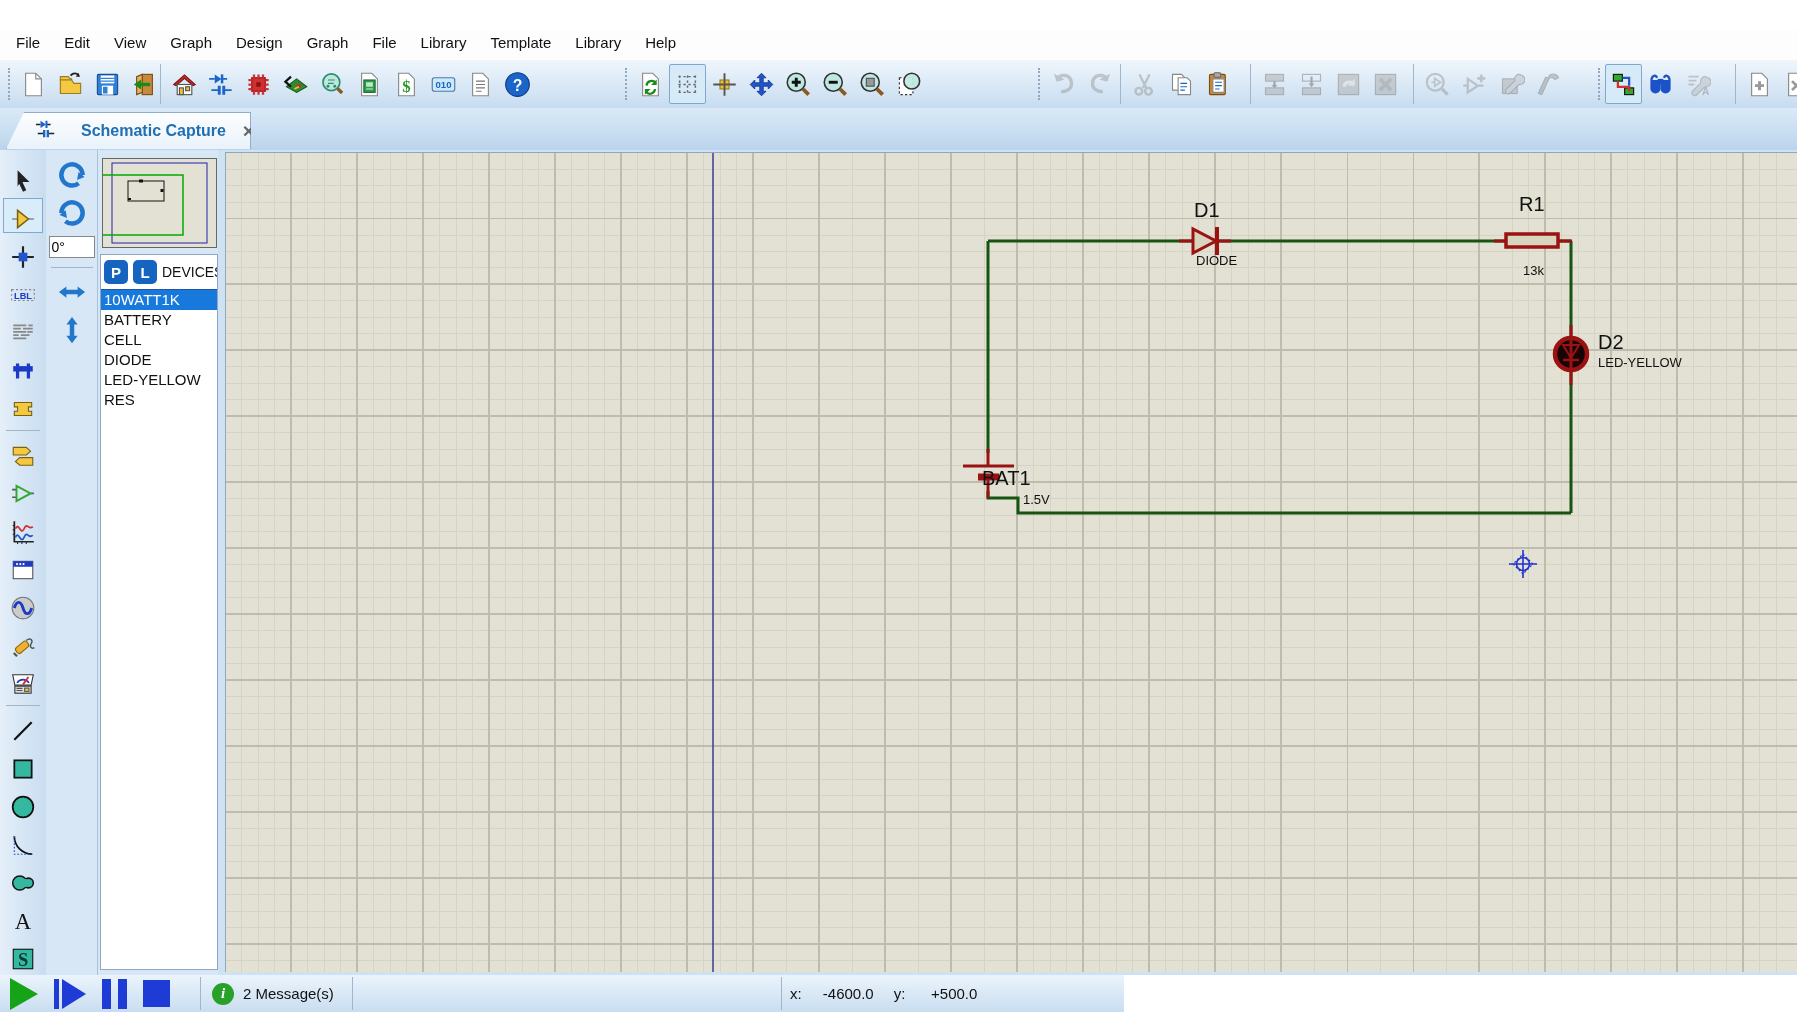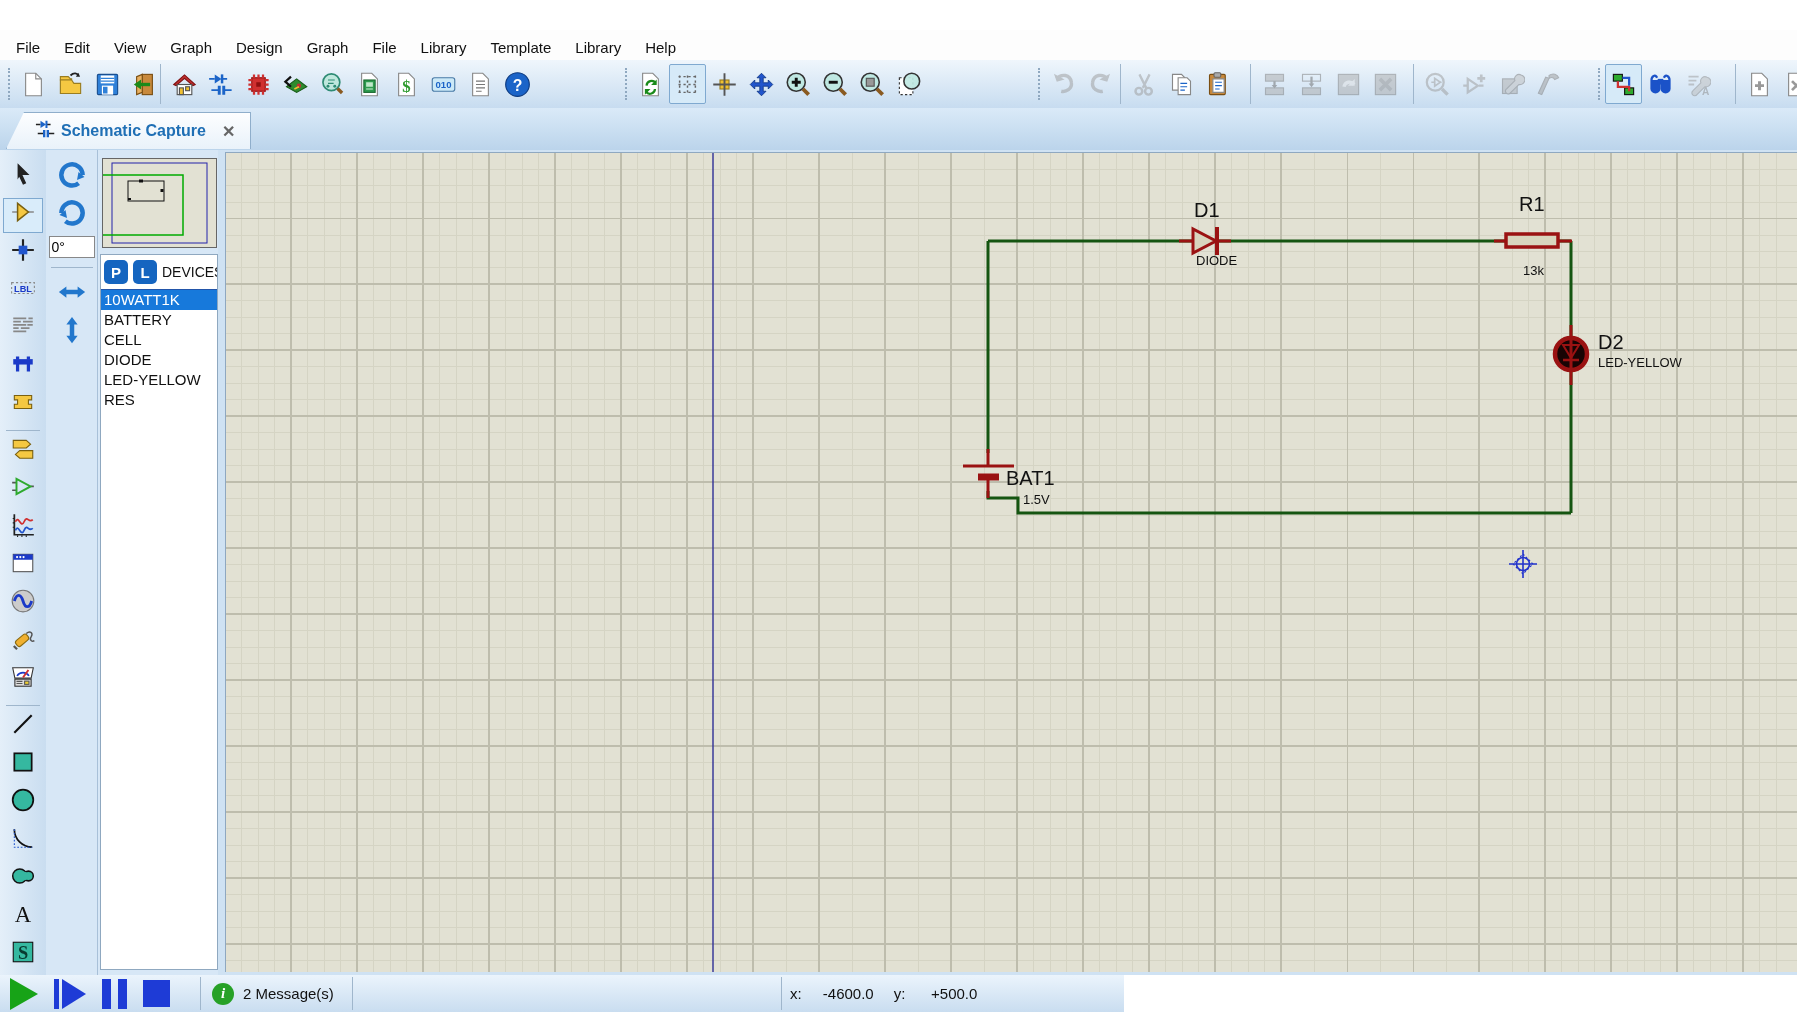--- a/index.html
+++ b/index.html
@@ -10,21 +10,21 @@
   .titlebar{position:absolute;top:0;left:0;right:0;height:30px;background:#fff}
   .app-icon{position:absolute;left:8px;top:4px;width:22px;height:22px}
   .title-text{position:absolute;left:38px;top:7px;font-size:15px;color:#111;white-space:nowrap}
   .loading-bar{position:absolute;left:779px;top:0;height:4px;display:flex}
   .lb-blue{width:75px;background:#0078D7}
   .lb-gray{width:275px;background:#DCDCDC}
   .min-btn{position:absolute;right:46px;top:1px;width:30px;text-align:center;font-size:16px;color:#111}
 
   
   .menubar{position:absolute;top:30px;left:0;right:0;height:30px;background:#FDFDFD;
-           display:flex;align-items:flex-end;padding-left:4px;font-size:15px;color:#111}
+           display:flex;align-items:flex-start;padding-left:4px;font-size:15px;color:#111}
   .menu-item{padding:4px 12px;cursor:default}
 
   
   .toolbar{position:absolute;top:60px;left:0;right:0;height:48px;
            background:linear-gradient(#EFF6FC,#C7DCF0);border-bottom:1px solid #A8C0D8}
   .tgroup{position:absolute;top:4px;height:40px;display:flex;align-items:center}
   .tgroup.sep{border-left:1px solid #9FB6CC;padding-left:5px}
   .tgroup.grab::before{content:"";border-left:2px dotted #8FA8C0;height:32px;margin-right:5px}
   .tbtn{width:35px;height:38px;display:flex;align-items:center;justify-content:center;border:1px solid transparent}
   .tbtn svg{width:27px;height:27px}
@@ -32,30 +32,30 @@
   .tbtn.selected{background:#D6EAF8;border:1px solid #7FA9D0;border-radius:2px}
 
   
   .tabbar{position:absolute;top:108px;left:0;right:0;height:42px;
           background:linear-gradient(#DAEAF8,#BBD4EB);border-bottom:1px solid #8FAECB}
   .tab{position:absolute;left:6px;top:4px;height:37px;width:245px;
        background:linear-gradient(#FDFEFF,#E9F2FA);border:1px solid #8FAECB;border-bottom:none;
        clip-path:polygon(18px 0,100% 0,100% 100%,0 100%);
        display:flex;align-items:center;padding-left:28px;box-sizing:border-box}
   .tab-icon svg{width:22px;height:22px}
-  .tab-label{color:#1F6FB5;font-weight:bold;font-size:16px;margin-left:4px;white-space:nowrap}
+  .tab-label{color:#1F6FB5;font-weight:bold;font-size:16px;margin-left:24px;white-space:nowrap}
   .tab-close{color:#666;font-weight:bold;margin-left:16px;font-size:16px}
 
   
   .main{position:absolute;top:150px;left:0;width:1797px;height:825px;background:#CFE2F3}
 
   .modebar{position:absolute;left:0;top:0;width:46px;height:825px;
            background:linear-gradient(90deg,#E4EFF9,#C9DDF0);
            display:flex;flex-direction:column;align-items:center;padding-top:10px;box-sizing:border-box}
-  .mode-btn{width:38px;height:33px;display:flex;align-items:flex-start;justify-content:center;
+  .mode-btn{width:38px;height:33px;display:flex;align-items:flex-end;justify-content:center;
             border:1px solid transparent;margin-bottom:3px;flex:none}
   .mode-btn svg{width:26px;height:26px}
   .mode-btn.selected{background:#D9ECFA;border:1px solid #7FA9D0}
   .mode-div{width:34px;border-top:1px solid #9FB6CC;margin:4px 0;flex:none}
 
   .orientbar{position:absolute;left:46px;top:0;width:51px;height:825px;background:#D7E7F6;
              display:flex;flex-direction:column;align-items:center;padding-top:6px;box-sizing:border-box}
   .orient-btn{width:42px;height:38px;display:flex;align-items:center;justify-content:center;flex:none}
   .orient-btn svg{width:30px;height:30px}
   .angle-input{width:40px;height:18px;font-size:14px;font-family:"Liberation Sans",sans-serif;
@@ -819,21 +819,21 @@
           <rect x="1290" y="404" width="14" height="14" transform="rotate(45 1297 411)" stroke-dasharray="2 2" stroke-width="1.2"></rect>
         </g>
       </svg>
 
       <div class="clabel ref" style="left:968px;top:46px">D1</div>
       <div class="clabel val" style="left:970px;top:100px">DIODE</div>
       <div class="clabel ref" style="left:1293px;top:40px">R1</div>
       <div class="clabel val" style="left:1297px;top:110px">13k</div>
       <div class="clabel ref" style="left:1372px;top:178px">D2</div>
       <div class="clabel val" style="left:1372px;top:202px">LED-YELLOW</div>
-      <div class="clabel ref" style="left:780px;top:314px">BAT1</div>
+      <div class="clabel ref" style="left:756px;top:314px">BAT1</div>
       <div class="clabel val" style="left:797px;top:339px">1.5V</div>
     </div>
   </div>
 
   <div class="statusbar">
     <div class="sb-blue"></div>
     <div class="sb-sep" style="left:200px"></div>
     <div class="sb-sep" style="left:352px"></div>
     <div class="sb-sep" style="left:781px"></div>
     <div class="sim-controls" id="simcontrols">

